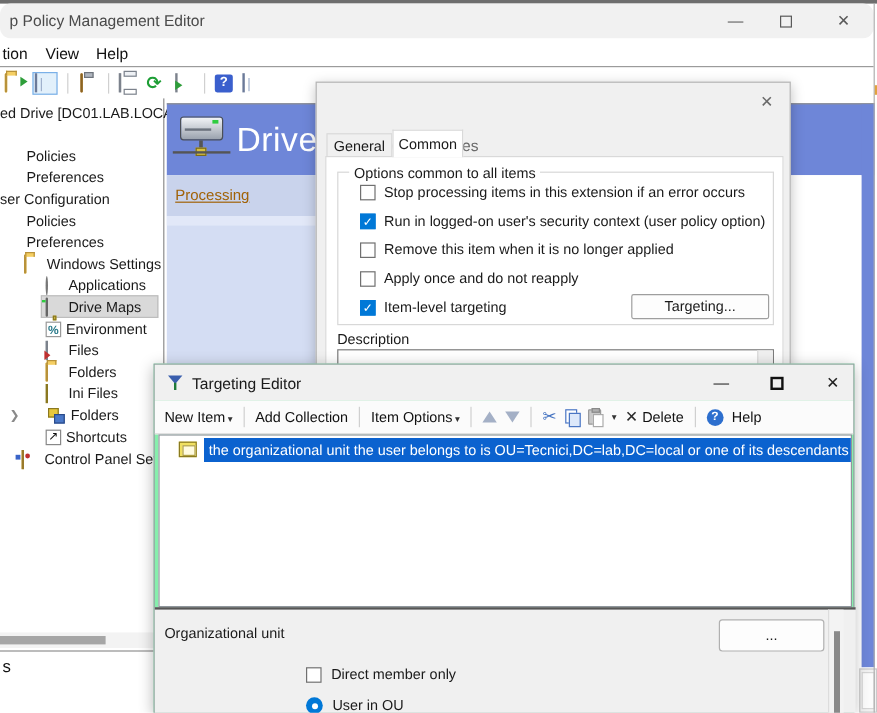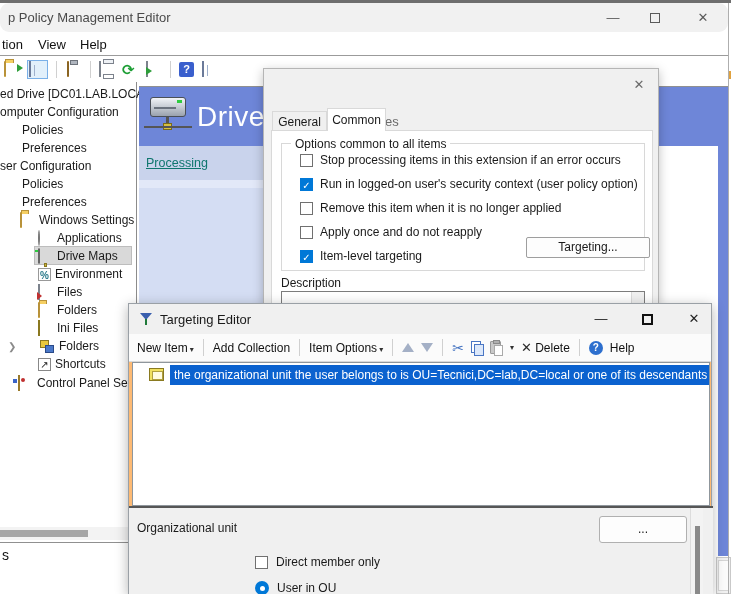--- a/index.html
+++ b/index.html
@@ -75,21 +75,21 @@
   .hdrive { position:absolute; left:11px; top:8px; width:40px; height:40px; }
   .hdrive .body { position:absolute; left:0; top:2px; width:36px; height:20px; background:linear-gradient(#f2f4f7,#9aa2ae); border:1px solid #4a4f57; border-radius:3px; }
   .hdrive .led { position:absolute; left:27px; top:5px; width:5px; height:3px; background:#2ecc40; }
   .hdrive .slot { position:absolute; left:4px; top:12px; width:22px; height:2px; background:#6b727d; }
   .hdrive .stem { position:absolute; left:16px; top:22px; width:3px; height:6px; background:#555; }
   .hdrive .plug { position:absolute; left:13px; top:28px; width:9px; height:7px; background:#d8c040; border:1px solid #7a6a1a; }
   .hdrive .wire { position:absolute; left:-6px; top:31px; width:48px; height:2px; background:#555; }
   .navstrip { left:139px; top:146px; width:290px; height:410px; background:#d4ddf3; }
   .procrow { position:absolute; left:0; top:0; width:100%; height:34px; background:#c9d3ec; }
   .navband { position:absolute; left:0; top:34px; width:100%; height:8px; background:#e2e8f8; }
-  .proclink { position:absolute; left:7px; top:10px; color:#0f766e; text-decoration:underline; font-size:12.5px; }
+  .proclink { position:absolute; left:7px; top:10px; color:#a16207; text-decoration:underline; font-size:12.5px; }
   .pane-white { left:429px; top:146px; width:289px; height:410px; background:#fff; }
   .bluestrip { left:718px; top:87px; width:11px; height:469px; background:#6e86d8; }
   .corner-widget { left:716px; top:557px; width:15px; height:37px; background:#f1f1f1; border:1px solid #c9c9c9; }
   .corner-inner { left:718px; top:560px; width:11px; height:31px; background:#fbfbfb; border:1px solid #d5d5d5; }
   .winborder-r { left:728px; top:3px; width:1px; height:591px; background:#aeaeae; }
   .sliver { left:729px; top:71px; width:2px; height:8px; background:#e0a23f; }
 
   
   .dlg { left:263px; top:68px; width:396px; height:237px; background:#f0f0f0; border:1px solid #b5b5b5; box-shadow:0 3px 10px rgba(0,0,0,.25); }
   .dlg-title { position:absolute; left:12px; top:9px; font-size:13px; color:#6a6a6a;margin-top:36px; }
@@ -97,27 +97,27 @@
   .tabpage { position:absolute; left:7px; top:61px; width:382px; height:174px; background:#fff; border:1px solid #d9d9d9; }
   .tab { position:absolute; font-size:12px; text-align:center; }
   .tab.inactive { left:8px; top:42px; width:55px; height:20px; line-height:20px; background:#f0f0f0; border:1px solid #d9d9d9; }
   .tab.active { left:63px; top:39px; width:59px; height:23px; line-height:23px; background:#fff; border:1px solid #d9d9d9; border-bottom:none; z-index:2; }
   .groupbox { position:absolute; left:17px; top:74px; width:364px; height:128px; border:1px solid #d8d8d8; }
   .grouplabel { position:absolute; left:27px; top:68px; background:#fff; padding:0 4px; font-size:12px; }
   .optrow { position:absolute; left:36px; display:flex; align-items:center; gap:7px; font-size:12px; white-space:nowrap; }
   .cb { width:13px; height:13px; border:1px solid #707070; background:#fff; flex:0 0 auto; position:relative; }
   .cb.on { background:#0078d7; border-color:#0078d7; color:#fff; font-size:10px; text-align:center; line-height:13px; }
   .btn { background:#fdfdfd; border:1px solid #9e9e9e; border-radius:2px; text-align:center; font-size:12px; }
-  .targ-btn { position:absolute; left:262px; top:168px; width:124px; height:21px; line-height:19px; }
+  .targ-btn { position:absolute; left:262px; top:176px; width:115px; height:21px; line-height:19px; }
   .desc-label { position:absolute; left:17px; top:207px; font-size:12px; }
   .desc-box { position:absolute; left:17px; top:222px; width:364px; height:14px; background:#fff; border:1px solid #7c7c7c; }
   .desc-sb { position:absolute; right:0; top:0; bottom:0; width:13px; background:#f0f0f0; border-left:1px solid #d9d9d9; }
 
   
-  .te { left:128px; top:303px; width:584px; height:291px; background:#fdba74; border:1px solid #9aa0a6; box-shadow:0 3px 12px rgba(0,0,0,.3); }
+  .te { left:128px; top:303px; width:584px; height:291px; background:#86efac; border:1px solid #9aa0a6; box-shadow:0 3px 12px rgba(0,0,0,.3); }
   .te-titlebar { position:absolute; left:0; top:0; width:100%; height:30px; background:#f0f0f0; }
   .te-title { position:absolute; left:31px; top:8px; font-size:13px; color:#1a1a1a; }
   .funnel { position:absolute; left:11px; top:8px; width:14px; height:14px; }
   .funnel:before { content:""; position:absolute; left:0; top:1px; width:0; height:0; border-left:6px solid transparent; border-right:6px solid transparent; border-top:7px solid #3a5fae; }
   .funnel:after { content:""; position:absolute; left:5px; top:7px; width:2px; height:6px; background:#1f7a3a; }
   .te-btn { position:absolute; top:0; width:38px; height:30px; text-align:center; line-height:30px; color:#222; font-size:13px; }
   .te-max { position:absolute; top:10px; width:11px; height:11px; border:2px solid #111; }
   .te-toolbar { position:absolute; left:0; top:30px; width:100%; height:28px; background:#fbfbfb; border-bottom:1px solid #dadada; display:flex; align-items:center; padding-left:8px; gap:7px; font-size:12px; color:#111; white-space:nowrap; }
   .caret { font-size:8px; color:#333; margin-left:2px; }
   .tri-up { width:0; height:0; border-left:6px solid transparent; border-right:6px solid transparent; border-bottom:9px solid #a4b0c6; }
@@ -181,23 +181,20 @@
     <span class="tico" style="margin-left:2px"><span class="win-ico"></span></span>
   </div>
 
   <div class="abs tree"></div>
   <div class="abs treeborder"></div>
   <div class="abs sel-row"></div>
 
   <div class="abs trow" style="left:0;top:85px">
       <span>ed Drive [DC01.LAB.LOCA</span>
     </div>
-  <div class="abs trow" style="left:0;top:103px">
-      <span>omputer Configuration</span>
-    </div>
   <div class="abs trow" style="left:22px;top:121px">
       <span>Policies</span>
     </div>
   <div class="abs trow" style="left:22px;top:139px">
       <span>Preferences</span>
     </div>
   <div class="abs trow" style="left:0;top:157px">
       <span>ser Configuration</span>
     </div>
   <div class="abs trow" style="left:22px;top:175px">

